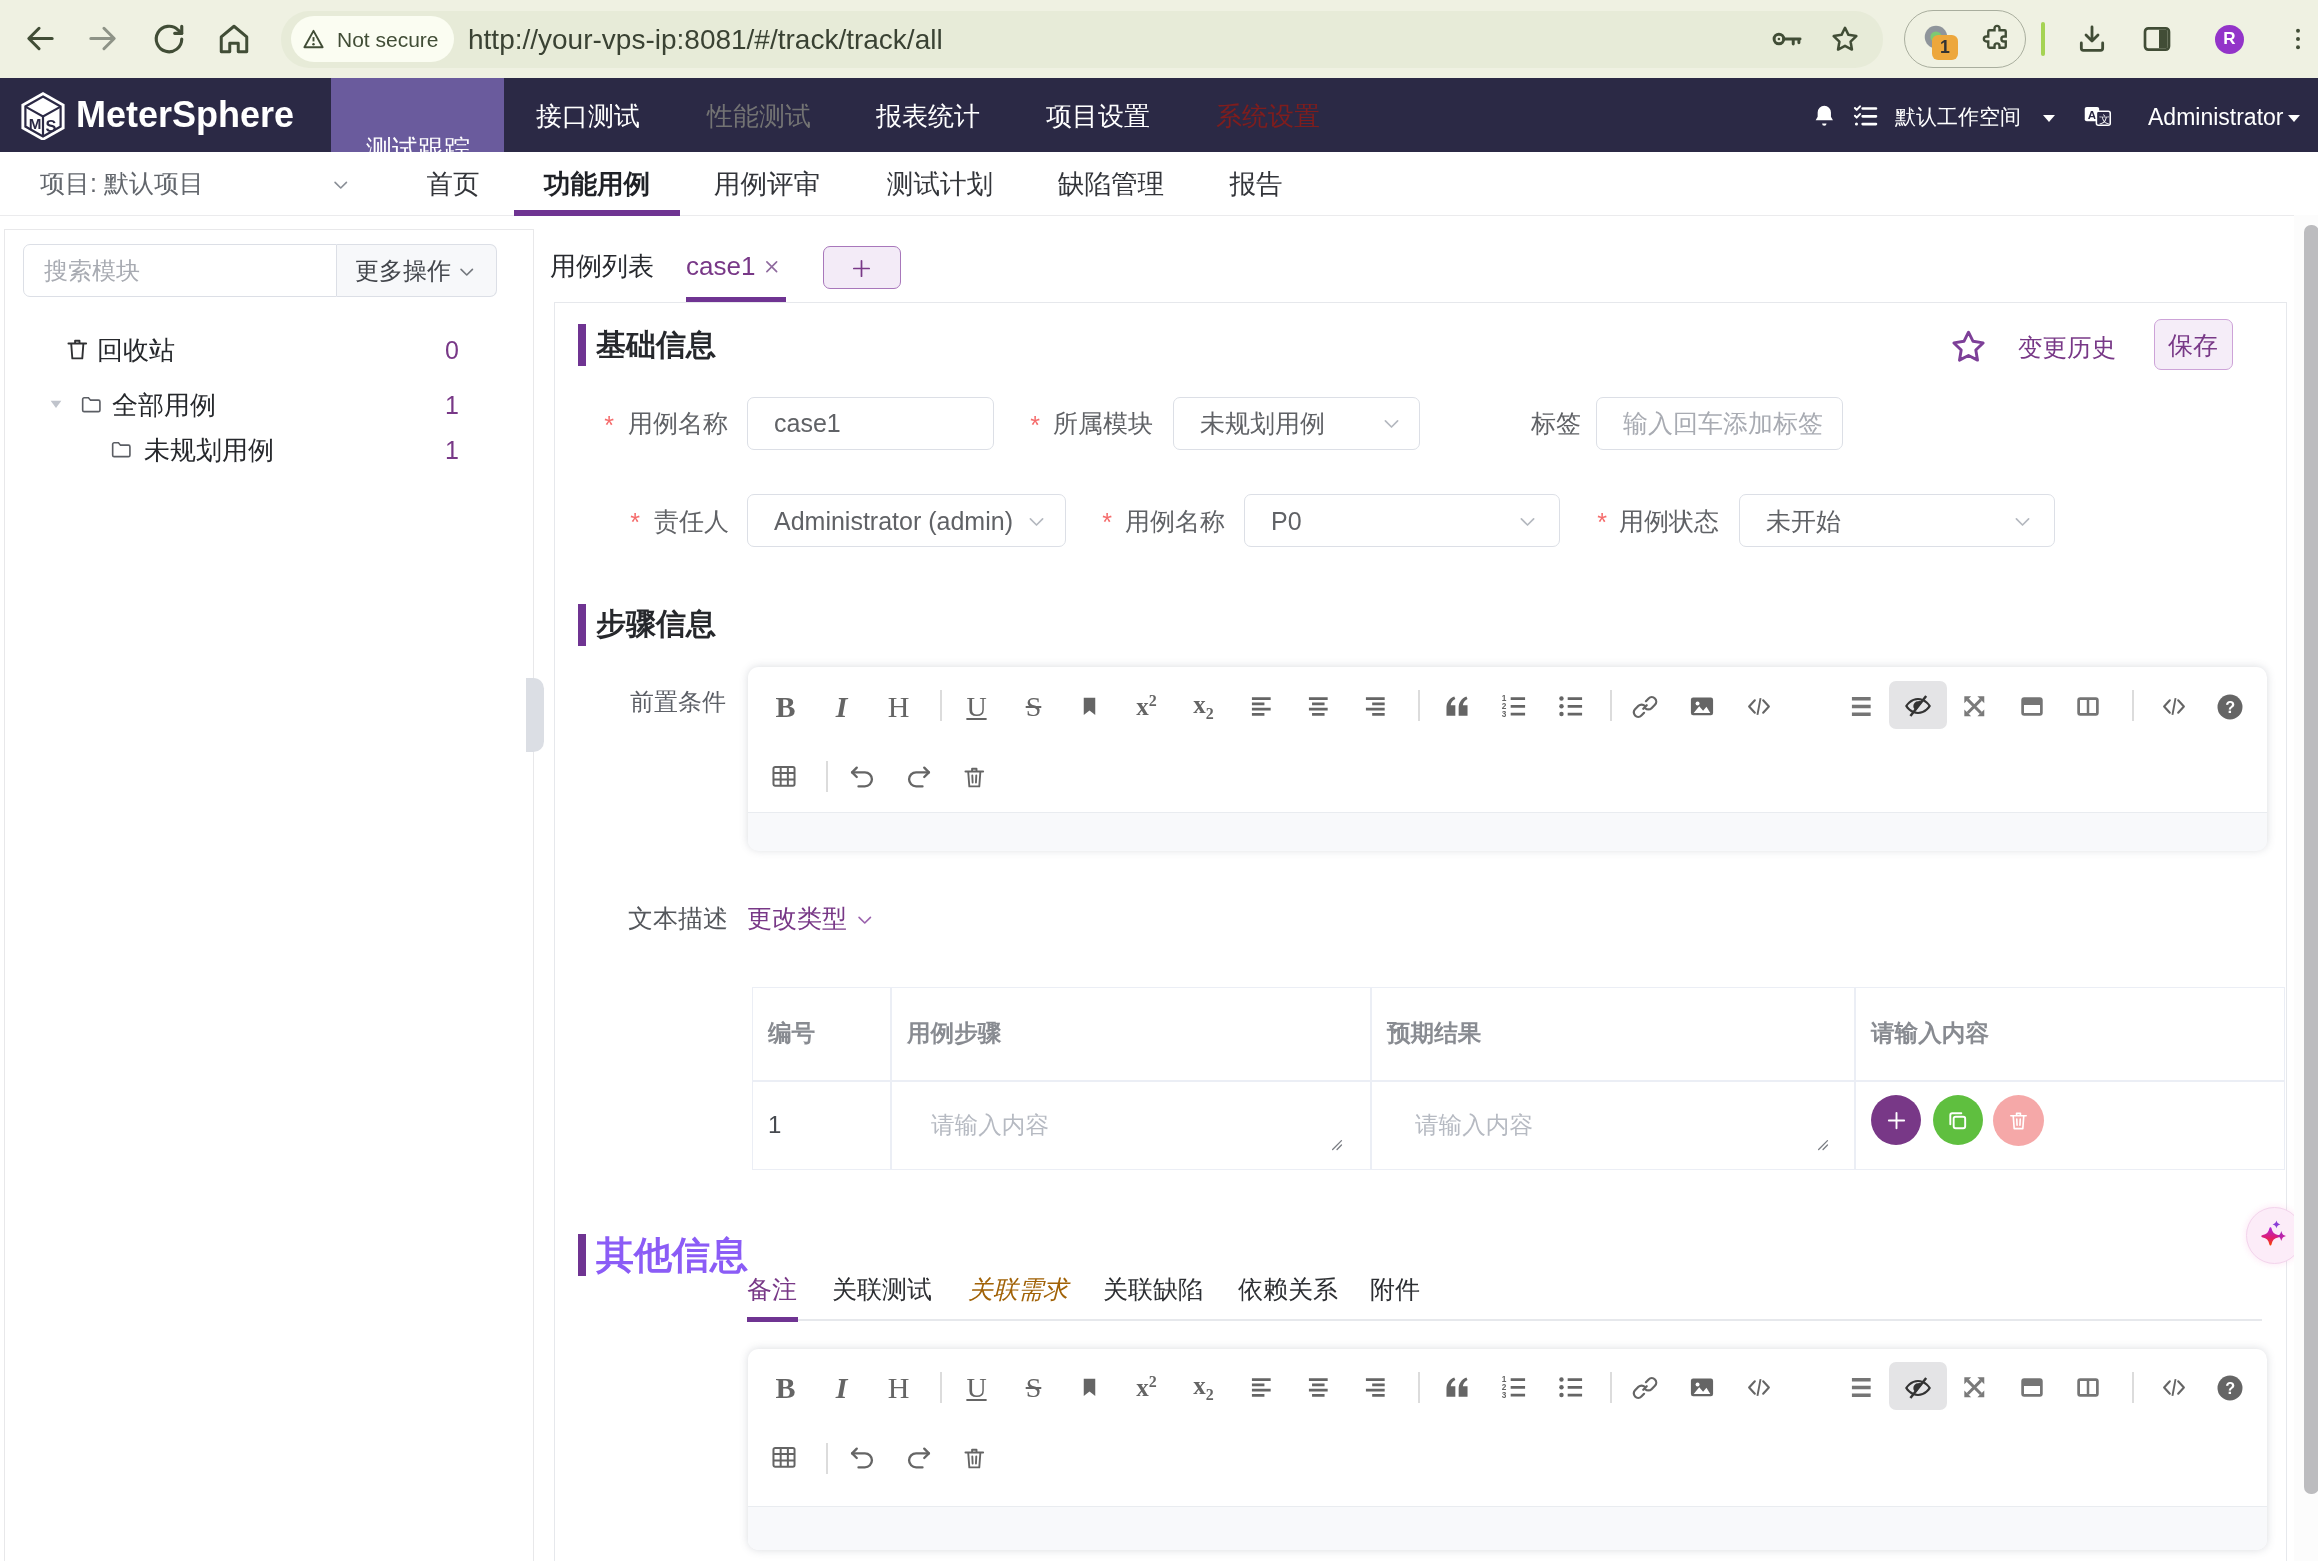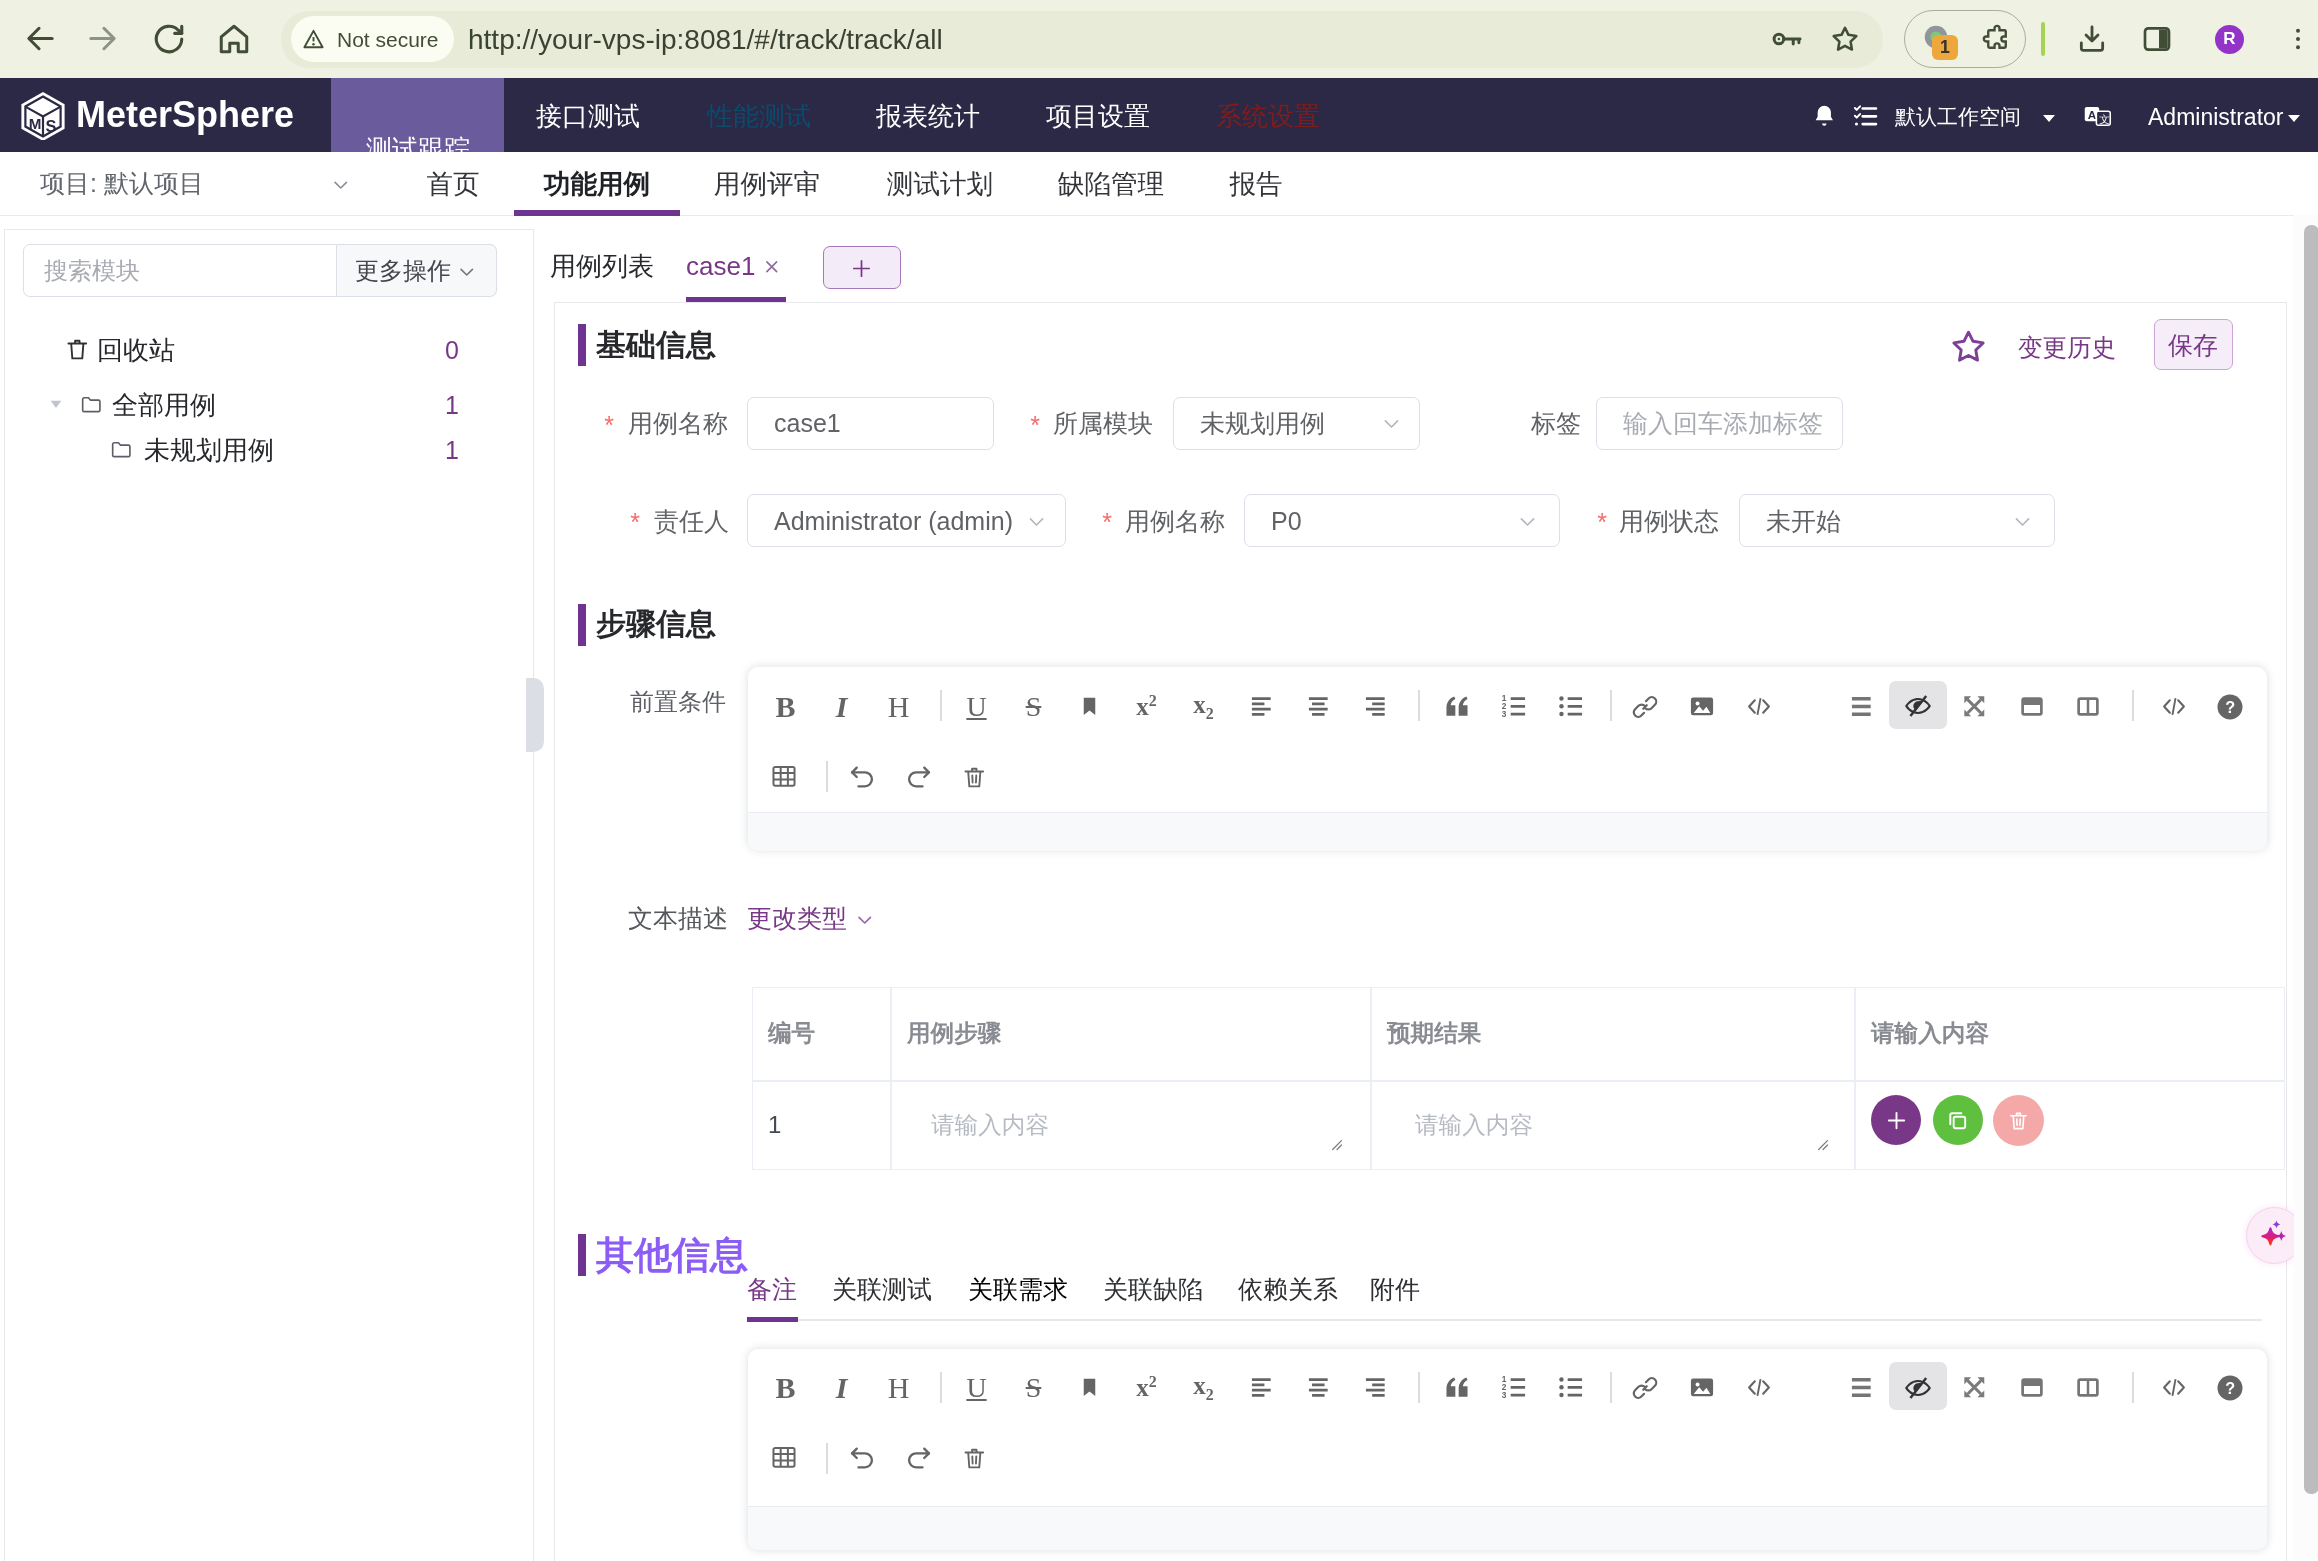--- a/index.html
+++ b/index.html
@@ -64,21 +64,21 @@
     <path d="M12 0.8 22.8 6.9v12.2L12 25.2 1.2 19.1V6.9z" fill="#fff"></path>
 <path d="M12 3 20.8 8v10L12 23 3.2 18V8z" fill="#fff" stroke="#2b2945" stroke-width="1.1"></path>
 <path d="M3.4 8.2 12 13l8.6-4.8M12 13v9.8" stroke="#2b2945" stroke-width="1.1" fill="none"></path>
 <text x="4.9" y="19.3" font-size="7.6" font-weight="700" fill="#2b2945" font-family="Liberation Sans">M</text>
 <text x="13.3" y="20.8" font-size="8.2" font-weight="700" fill="#2b2945" font-family="Liberation Sans">S</text>
   </svg>
 <div style="position:absolute;left:76px;top:115px;transform:translateY(-50%);font-size:36px;color:#fff;font-weight:700;white-space:nowrap;">MeterSphere</div>
 <div style="position:absolute;left:331px;top:78px;width:173px;height:74px;background:#6a5b9d;"></div>
 <div style="position:absolute;left:418px;top:128px;transform:translate(-50%,-50%);font-size:26px;color:#ffffff;font-weight:400;white-space:nowrap;margin-top:21px;">测试跟踪</div>
 <div style="position:absolute;left:588px;top:116px;transform:translate(-50%,-50%);font-size:26px;color:#ffffff;font-weight:400;white-space:nowrap;">接口测试</div>
-<div style="position:absolute;left:759px;top:116px;transform:translate(-50%,-50%);font-size:26px;color:#0c4a6e;font-weight:400;white-space:nowrap;">性能测试</div>
+<div style="position:absolute;left:759px;top:116px;transform:translate(-50%,-50%);font-size:26px;color:#737373;font-weight:400;white-space:nowrap;">性能测试</div>
 <div style="position:absolute;left:928px;top:116px;transform:translate(-50%,-50%);font-size:26px;color:#ffffff;font-weight:400;white-space:nowrap;">报表统计</div>
 <div style="position:absolute;left:1098px;top:116px;transform:translate(-50%,-50%);font-size:26px;color:#ffffff;font-weight:400;white-space:nowrap;">项目设置</div>
 <div style="position:absolute;left:1268px;top:116px;transform:translate(-50%,-50%);font-size:26px;color:#7f1d1d;font-weight:400;white-space:nowrap;">系统设置</div>
 <svg style="position:absolute;left:1811px;top:103px" width="26.6" height="26.6" viewBox="0 0 24 24" fill="none">
     <path d="M12 2.5a6 6 0 0 0-6 6v4l-1.8 3h15.6L18 12.5v-4a6 6 0 0 0-6-6z" fill="#fff"></path>
     <path d="M10 18.5a2 2 0 0 0 4 0z" fill="#fff"></path>
   </svg>
 <svg style="position:absolute;left:1852px;top:103px" width="28" height="26.6" viewBox="0 0 24 24" fill="none">
     <path d="M9 5h12M9 12h12M9 19h12" stroke="#fff" stroke-width="2.4" stroke-linecap="round"></path>
 <path d="m2 4.5 1.6 1.7L6.6 3M2 11.5l1.6 1.7 3-3.2" stroke="#fff" stroke-width="1.8" fill="none" stroke-linecap="round" stroke-linejoin="round"></path>
@@ -383,21 +383,21 @@
   </svg>
 <div style="position:absolute;left:1993px;top:1095px;width:51px;height:51px;background:#f5a8a8;border-radius:50%;"></div>
 <svg style="position:absolute;left:2007px;top:1108px" width="23" height="25" viewBox="0 0 24 24" fill="none">
     <path d="M4 7h16M10 7V4.5h4V7M6.5 7l1 13.5h9l1-13.5M10.2 10.5l.3 6.5M13.8 10.5l-.3 6.5" stroke="#fff" stroke-width="1.7" fill="none" stroke-linecap="round" stroke-linejoin="round"></path>
   </svg>
 <div style="position:absolute;left:578px;top:1234px;width:7.6px;height:42px;background:#6f3492;"></div>
 <div style="position:absolute;left:596px;top:1255px;transform:translateY(-50%);font-size:38px;color:#8b5cf6;font-weight:700;white-space:nowrap;">其他信息</div>
 <div style="position:absolute;left:747px;top:1319px;width:1515px;height:1.8px;background:#e6e8ec;"></div>
 <div style="position:absolute;left:772px;top:1289px;transform:translate(-50%,-50%);font-size:25px;color:#783887;font-weight:400;white-space:nowrap;">备注</div>
 <div style="position:absolute;left:882px;top:1289px;transform:translate(-50%,-50%);font-size:25px;color:#2d2f33;font-weight:400;white-space:nowrap;">关联测试</div>
-<div style="position:absolute;left:1018px;top:1289px;transform:translate(-50%,-50%);font-size:25px;color:#000000;font-weight:400;white-space:nowrap;">关联需求</div>
+<div style="position:absolute;left:1018px;top:1289px;transform:translate(-50%,-50%);font-size:25px;color:#a16207;font-weight:400;white-space:nowrap;font-style:italic;">关联需求</div>
 <div style="position:absolute;left:1153px;top:1289px;transform:translate(-50%,-50%);font-size:25px;color:#2d2f33;font-weight:400;white-space:nowrap;">关联缺陷</div>
 <div style="position:absolute;left:1288px;top:1289px;transform:translate(-50%,-50%);font-size:25px;color:#2d2f33;font-weight:400;white-space:nowrap;">依赖关系</div>
 <div style="position:absolute;left:1395px;top:1289px;transform:translate(-50%,-50%);font-size:25px;color:#2d2f33;font-weight:400;white-space:nowrap;">附件</div>
 <div style="position:absolute;left:747px;top:1317px;width:51px;height:5px;background:#6f3492;"></div>
 <div style="position:absolute;left:748px;top:1349px;width:1519px;height:201px;background:#fff;border-radius:10.6px;box-shadow:0 0 8.9px rgba(80,90,110,0.22);"></div>
 <div style="position:absolute;left:768px;top:1370px;width:35px;height:35px;display:flex;align-items:center;justify-content:center;">
     <span style="font-family:'Liberation Serif';font-weight:700;font-size:30px;color:#656565">B</span>
   </div>
 <div style="position:absolute;left:824px;top:1370px;width:35px;height:35px;display:flex;align-items:center;justify-content:center;">
     <span style="font-family:'Liberation Serif';font-style:italic;font-weight:600;font-size:30px;color:#656565">I</span>

